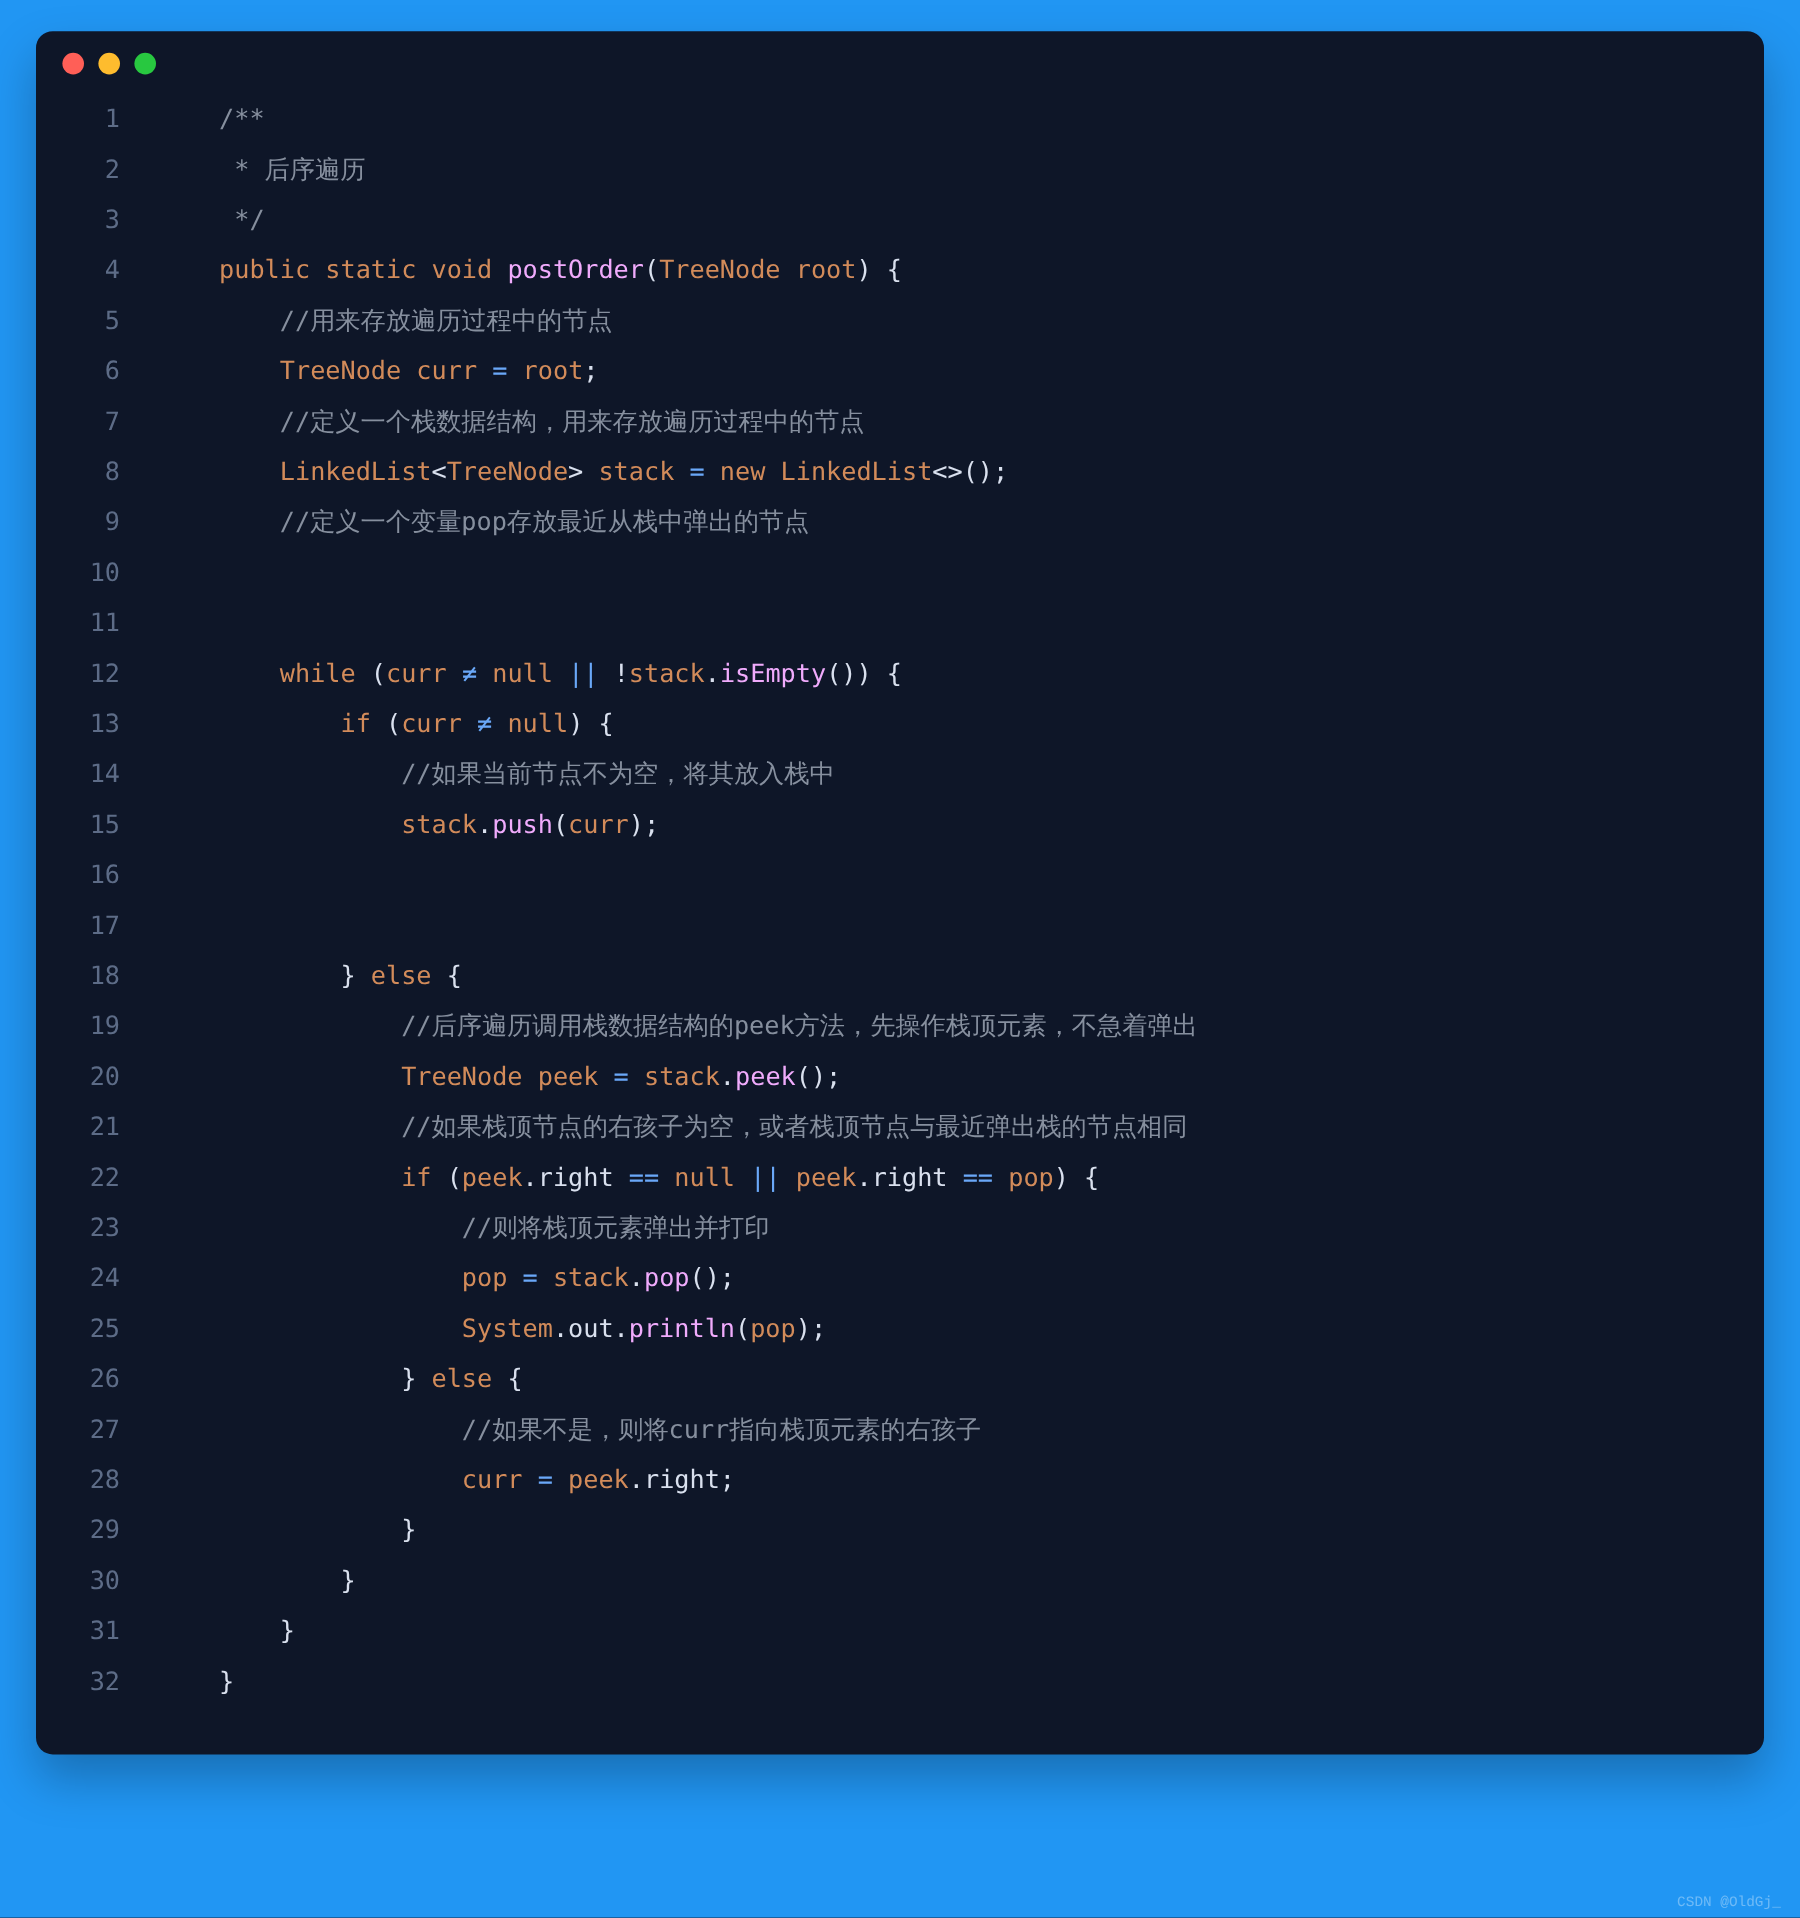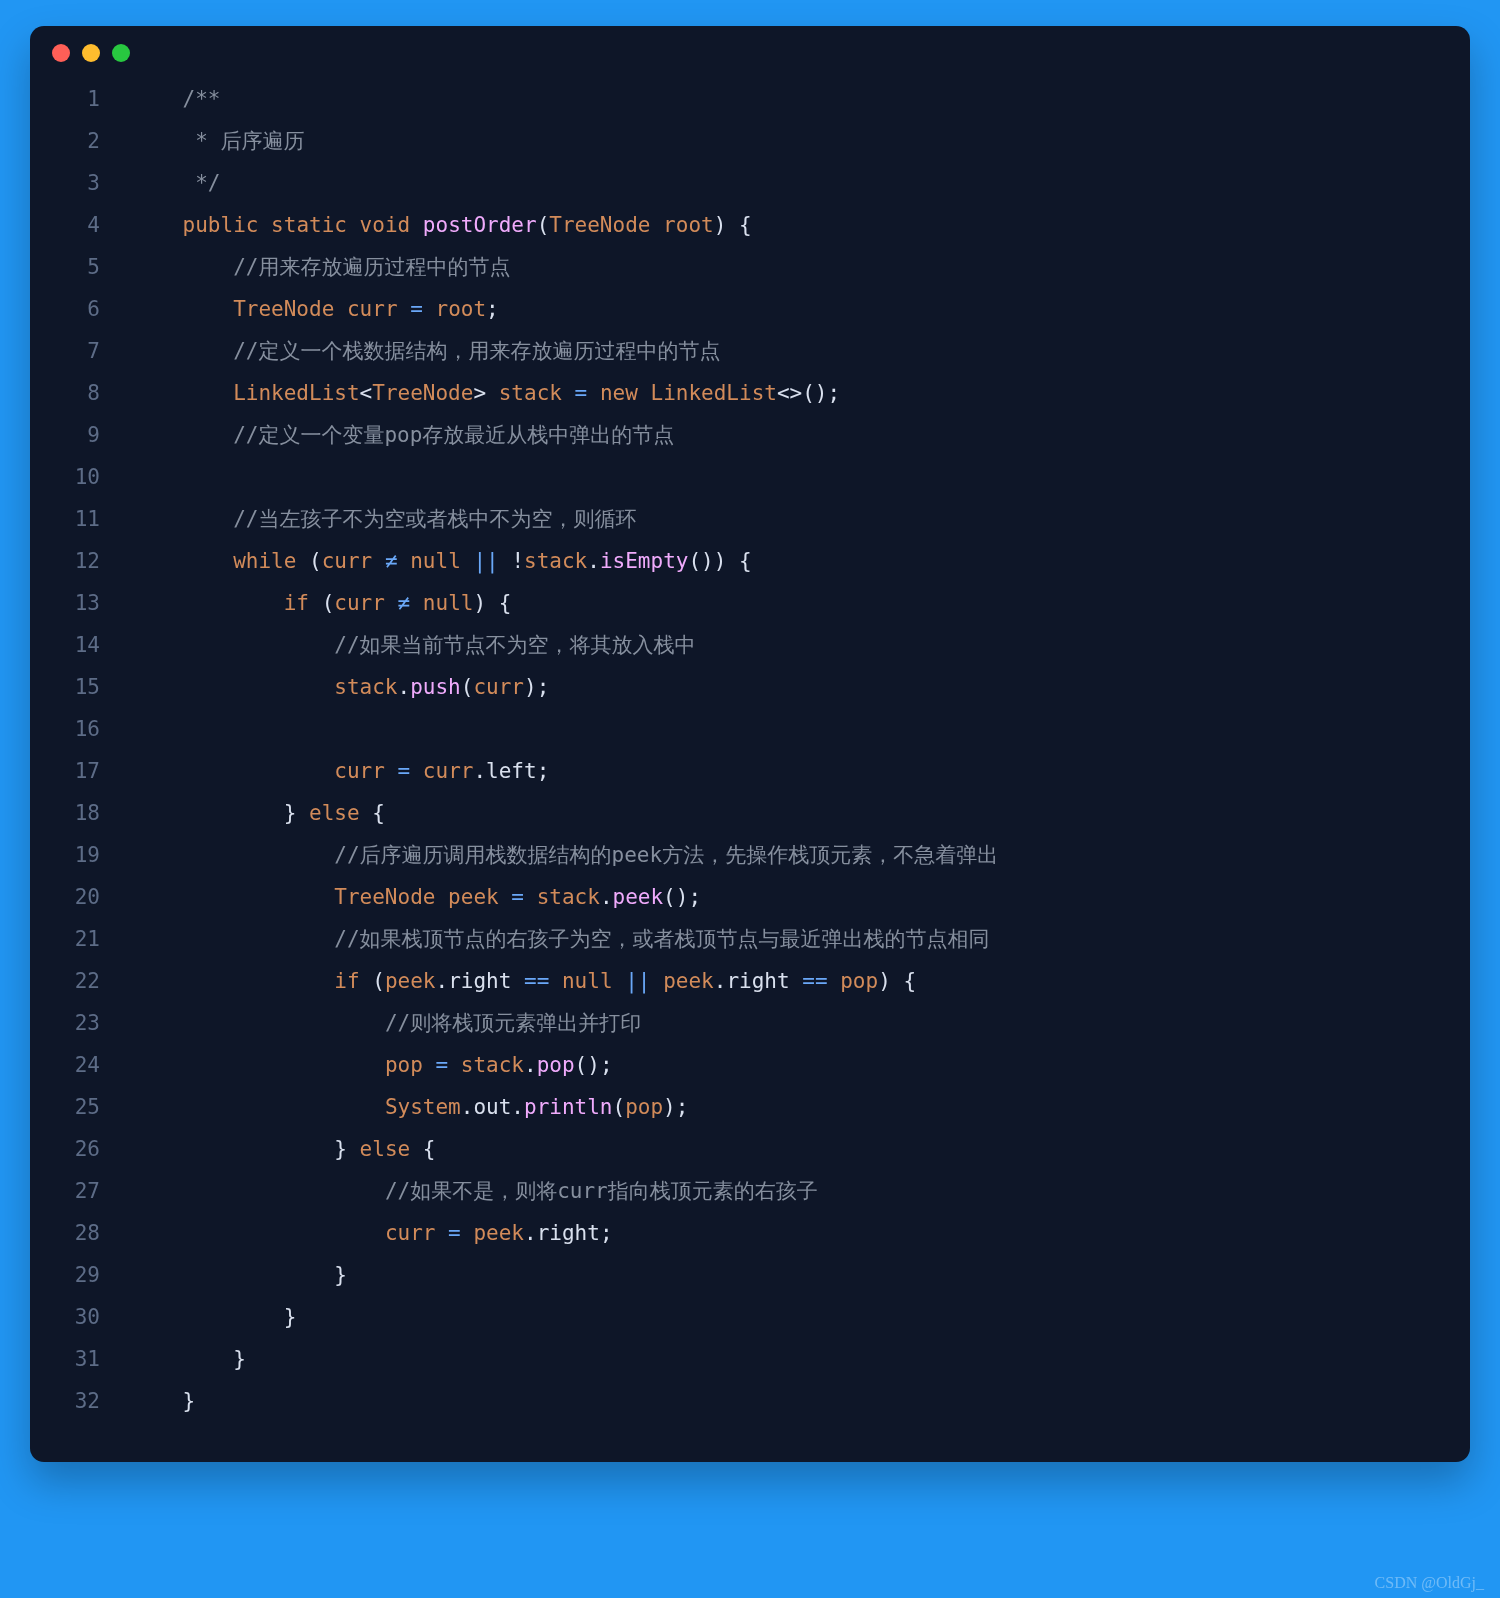--- a/index.html
+++ b/index.html
@@ -49,23 +49,23 @@
 .c-fn{color:#f0abfc}
 .c-var{color:#d28b5a}
 .c-prop{color:#d9e0ee}
 .c-op{color:#6aa8f8}
 .c-pun{color:#d9e0ee}
 .c-null{color:#d28b5a}
 .c-paren{color:#d9e0ee}
 .wm{
   position:absolute;
   right:16px;bottom:6px;
-  font-size:16px;
+  font-size:12px;
   color:rgba(255,255,255,.35);
-  font-family:Liberation Serif, serif;
+  font-family:Liberation Mono, monospace;
 }
 </style>
 </head>
 <body>
 
 <div class="win">
   <div class="chrome">
     <div class="dot" style="background:#ff5f57"></div>
     <div class="dot" style="background:#febc2e"></div>
     <div class="dot" style="background:#28c840"></div>
@@ -74,27 +74,27 @@
       <div class="line"><span class="ln">1</span><span><span>    </span><span class="c-comment">/**</span></span></div>
       <div class="line"><span class="ln">2</span><span><span>     </span><span class="c-comment">* 后序遍历</span></span></div>
       <div class="line"><span class="ln">3</span><span><span>     </span><span class="c-comment">*/</span></span></div>
       <div class="line"><span class="ln">4</span><span><span>    </span><span class="c-kw">public</span><span class="c-pun"> </span><span class="c-kw">static</span><span class="c-pun"> </span><span class="c-kw">void</span><span class="c-pun"> </span><span class="c-fn">postOrder</span><span class="c-paren">(</span><span class="c-type">TreeNode</span><span class="c-pun"> </span><span class="c-var">root</span><span class="c-paren">)</span><span class="c-pun"> {</span></span></div>
       <div class="line"><span class="ln">5</span><span><span>        </span><span class="c-comment">//用来存放遍历过程中的节点</span></span></div>
       <div class="line"><span class="ln">6</span><span><span>        </span><span class="c-type">TreeNode</span><span class="c-pun"> </span><span class="c-var">curr</span><span class="c-pun"> </span><span class="c-op">=</span><span class="c-pun"> </span><span class="c-var">root</span><span class="c-pun">;</span></span></div>
       <div class="line"><span class="ln">7</span><span><span>        </span><span class="c-comment">//定义一个栈数据结构，用来存放遍历过程中的节点</span></span></div>
       <div class="line"><span class="ln">8</span><span><span>        </span><span class="c-type">LinkedList</span><span class="c-pun">&lt;</span><span class="c-type">TreeNode</span><span class="c-pun">&gt; </span><span class="c-var">stack</span><span class="c-pun"> </span><span class="c-op">=</span><span class="c-pun"> </span><span class="c-kw">new</span><span class="c-pun"> </span><span class="c-type">LinkedList</span><span class="c-pun">&lt;&gt;();</span></span></div>
       <div class="line"><span class="ln">9</span><span><span>        </span><span class="c-comment">//定义一个变量pop存放最近从栈中弹出的节点</span></span></div>
       <div class="line"><span class="ln">10</span></div>
-      <div class="line"><span class="ln">11</span><span><span>        </span><span class="c-comment">//当左孩子不为空或者栈中不为空，则循环</span></span></div>
+      <div class="line"><span class="ln">11</span></div>
       <div class="line"><span class="ln">12</span><span><span>        </span><span class="c-kw">while</span><span class="c-pun"> (</span><span class="c-var">curr</span><span class="c-pun"> </span><span class="c-op">≠</span><span class="c-pun"> </span><span class="c-null">null</span><span class="c-pun"> </span><span class="c-op">||</span><span class="c-pun"> !</span><span class="c-var">stack</span><span class="c-pun">.</span><span class="c-fn">isEmpty</span><span class="c-pun">()) {</span></span></div>
       <div class="line"><span class="ln">13</span><span><span>            </span><span class="c-kw">if</span><span class="c-pun"> (</span><span class="c-var">curr</span><span class="c-pun"> </span><span class="c-op">≠</span><span class="c-pun"> </span><span class="c-null">null</span><span class="c-pun">) {</span></span></div>
       <div class="line"><span class="ln">14</span><span><span>                </span><span class="c-comment">//如果当前节点不为空，将其放入栈中</span></span></div>
       <div class="line"><span class="ln">15</span><span><span>                </span><span class="c-var">stack</span><span class="c-pun">.</span><span class="c-fn">push</span><span class="c-pun">(</span><span class="c-var">curr</span><span class="c-pun">);</span></span></div>
       <div class="line"><span class="ln">16</span></div>
-      <div class="line"><span class="ln">17</span><span><span>                </span><span class="c-var">curr</span><span class="c-pun"> </span><span class="c-op">=</span><span class="c-pun"> </span><span class="c-var">curr</span><span class="c-pun">.</span><span class="c-prop">left</span><span class="c-pun">;</span></span></div>
+      <div class="line"><span class="ln">17</span></div>
       <div class="line"><span class="ln">18</span><span><span>            </span><span class="c-pun">} </span><span class="c-kw">else</span><span class="c-pun"> {</span></span></div>
       <div class="line"><span class="ln">19</span><span><span>                </span><span class="c-comment">//后序遍历调用栈数据结构的peek方法，先操作栈顶元素，不急着弹出</span></span></div>
       <div class="line"><span class="ln">20</span><span><span>                </span><span class="c-type">TreeNode</span><span class="c-pun"> </span><span class="c-var">peek</span><span class="c-pun"> </span><span class="c-op">=</span><span class="c-pun"> </span><span class="c-var">stack</span><span class="c-pun">.</span><span class="c-fn">peek</span><span class="c-pun">();</span></span></div>
       <div class="line"><span class="ln">21</span><span><span>                </span><span class="c-comment">//如果栈顶节点的右孩子为空，或者栈顶节点与最近弹出栈的节点相同</span></span></div>
       <div class="line"><span class="ln">22</span><span><span>                </span><span class="c-kw">if</span><span class="c-pun"> (</span><span class="c-var">peek</span><span class="c-pun">.</span><span class="c-prop">right</span><span class="c-pun"> </span><span class="c-op">==</span><span class="c-pun"> </span><span class="c-null">null</span><span class="c-pun"> </span><span class="c-op">||</span><span class="c-pun"> </span><span class="c-var">peek</span><span class="c-pun">.</span><span class="c-prop">right</span><span class="c-pun"> </span><span class="c-op">==</span><span class="c-pun"> </span><span class="c-var">pop</span><span class="c-pun">) {</span></span></div>
       <div class="line"><span class="ln">23</span><span><span>                    </span><span class="c-comment">//则将栈顶元素弹出并打印</span></span></div>
       <div class="line"><span class="ln">24</span><span><span>                    </span><span class="c-var">pop</span><span class="c-pun"> </span><span class="c-op">=</span><span class="c-pun"> </span><span class="c-var">stack</span><span class="c-pun">.</span><span class="c-fn">pop</span><span class="c-pun">();</span></span></div>
       <div class="line"><span class="ln">25</span><span><span>                    </span><span class="c-type">System</span><span class="c-pun">.</span><span class="c-prop">out</span><span class="c-pun">.</span><span class="c-fn">println</span><span class="c-pun">(</span><span class="c-var">pop</span><span class="c-pun">);</span></span></div>
       <div class="line"><span class="ln">26</span><span><span>                </span><span class="c-pun">} </span><span class="c-kw">else</span><span class="c-pun"> {</span></span></div>
       <div class="line"><span class="ln">27</span><span><span>                    </span><span class="c-comment">//如果不是，则将curr指向栈顶元素的右孩子</span></span></div>

